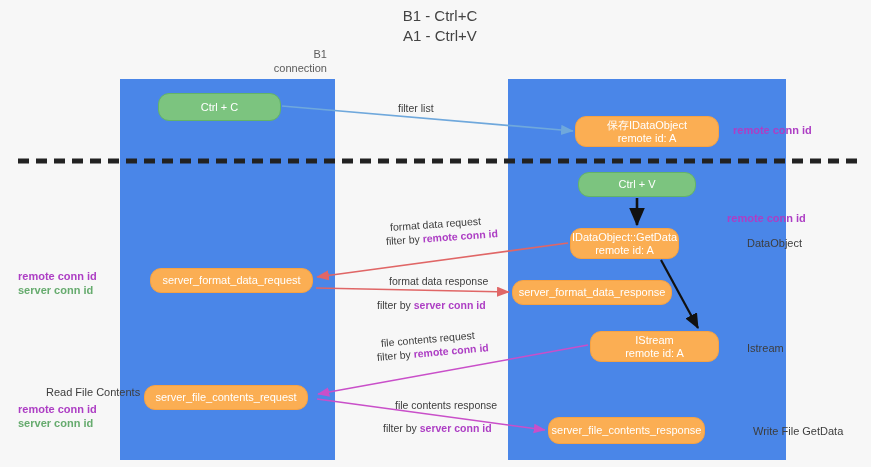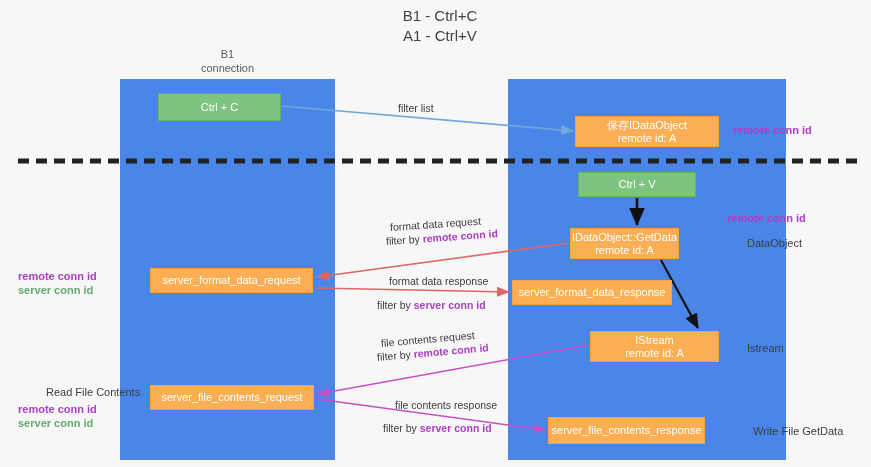--- a/index.html
+++ b/index.html
@@ -39,51 +39,51 @@
     left: 300px; top: 6px; width: 280px;
     font-size: 15px; line-height: 20px;
   }
   .lane-title {
     position: absolute;
     text-align: center;
     color: #5b5b5b;
     font-size: 11px;
     line-height: 14px;
   }
-  #lane-title-b1 { left: 120px; top: 47px; width: 215px; }
+  #lane-title-b1 { left: 112px; top: 47px; width: 215px; text-align: right; }
   #lane-title-a1 { left: 508px; top: 47px; width: 278px; }
   .lane-title .lt-name { display: block; }
   .lane-title .lt-sub { display: block; }
 
   
   .node {
     position: absolute;
     box-sizing: border-box;
     display: flex;
     flex-direction: column;
     align-items: center;
     justify-content: center;
     text-align: center;
     color: #ffffff;
     font-size: 11px;
     line-height: 13px;
-    border-radius: 0;
+    border-radius: 11px;
   }
   .node.green { background: #7cc47f; border: 1px solid #63b368; }
   .node.orange { background: #fbae53; border: 1px solid #f6a243; }
   .node .l2 { display: block; }
 
   #node-ctrlc  { left: 158px; top: 93px;  width: 123px; height: 28px; }
   #node-save   { left: 575px; top: 116px; width: 144px; height: 31px; }
   #node-ctrlv  { left: 578px; top: 172px; width: 118px; height: 25px; }
   #node-getdata{ left: 570px; top: 228px; width: 109px; height: 31px; }
   #node-istream{ left: 590px; top: 331px; width: 129px; height: 31px; }
   #node-sfdreq { left: 150px; top: 268px; width: 163px; height: 25px; }
   #node-sfdres { left: 512px; top: 280px; width: 160px; height: 25px; }
-  #node-sfcreq { left: 150px; top: 385px; width: 164px; height: 25px; }
+  #node-sfcreq { left: 144px; top: 385px; width: 164px; height: 25px; }
   #node-sfcres { left: 548px; top: 417px; width: 157px; height: 27px; }
 
   
   .anno {
     position: absolute;
     font-size: 11px;
     line-height: 14px;
     white-space: pre;
   }
   .anno.plain { color: #3d3d3d; padding-left: 20px; }

